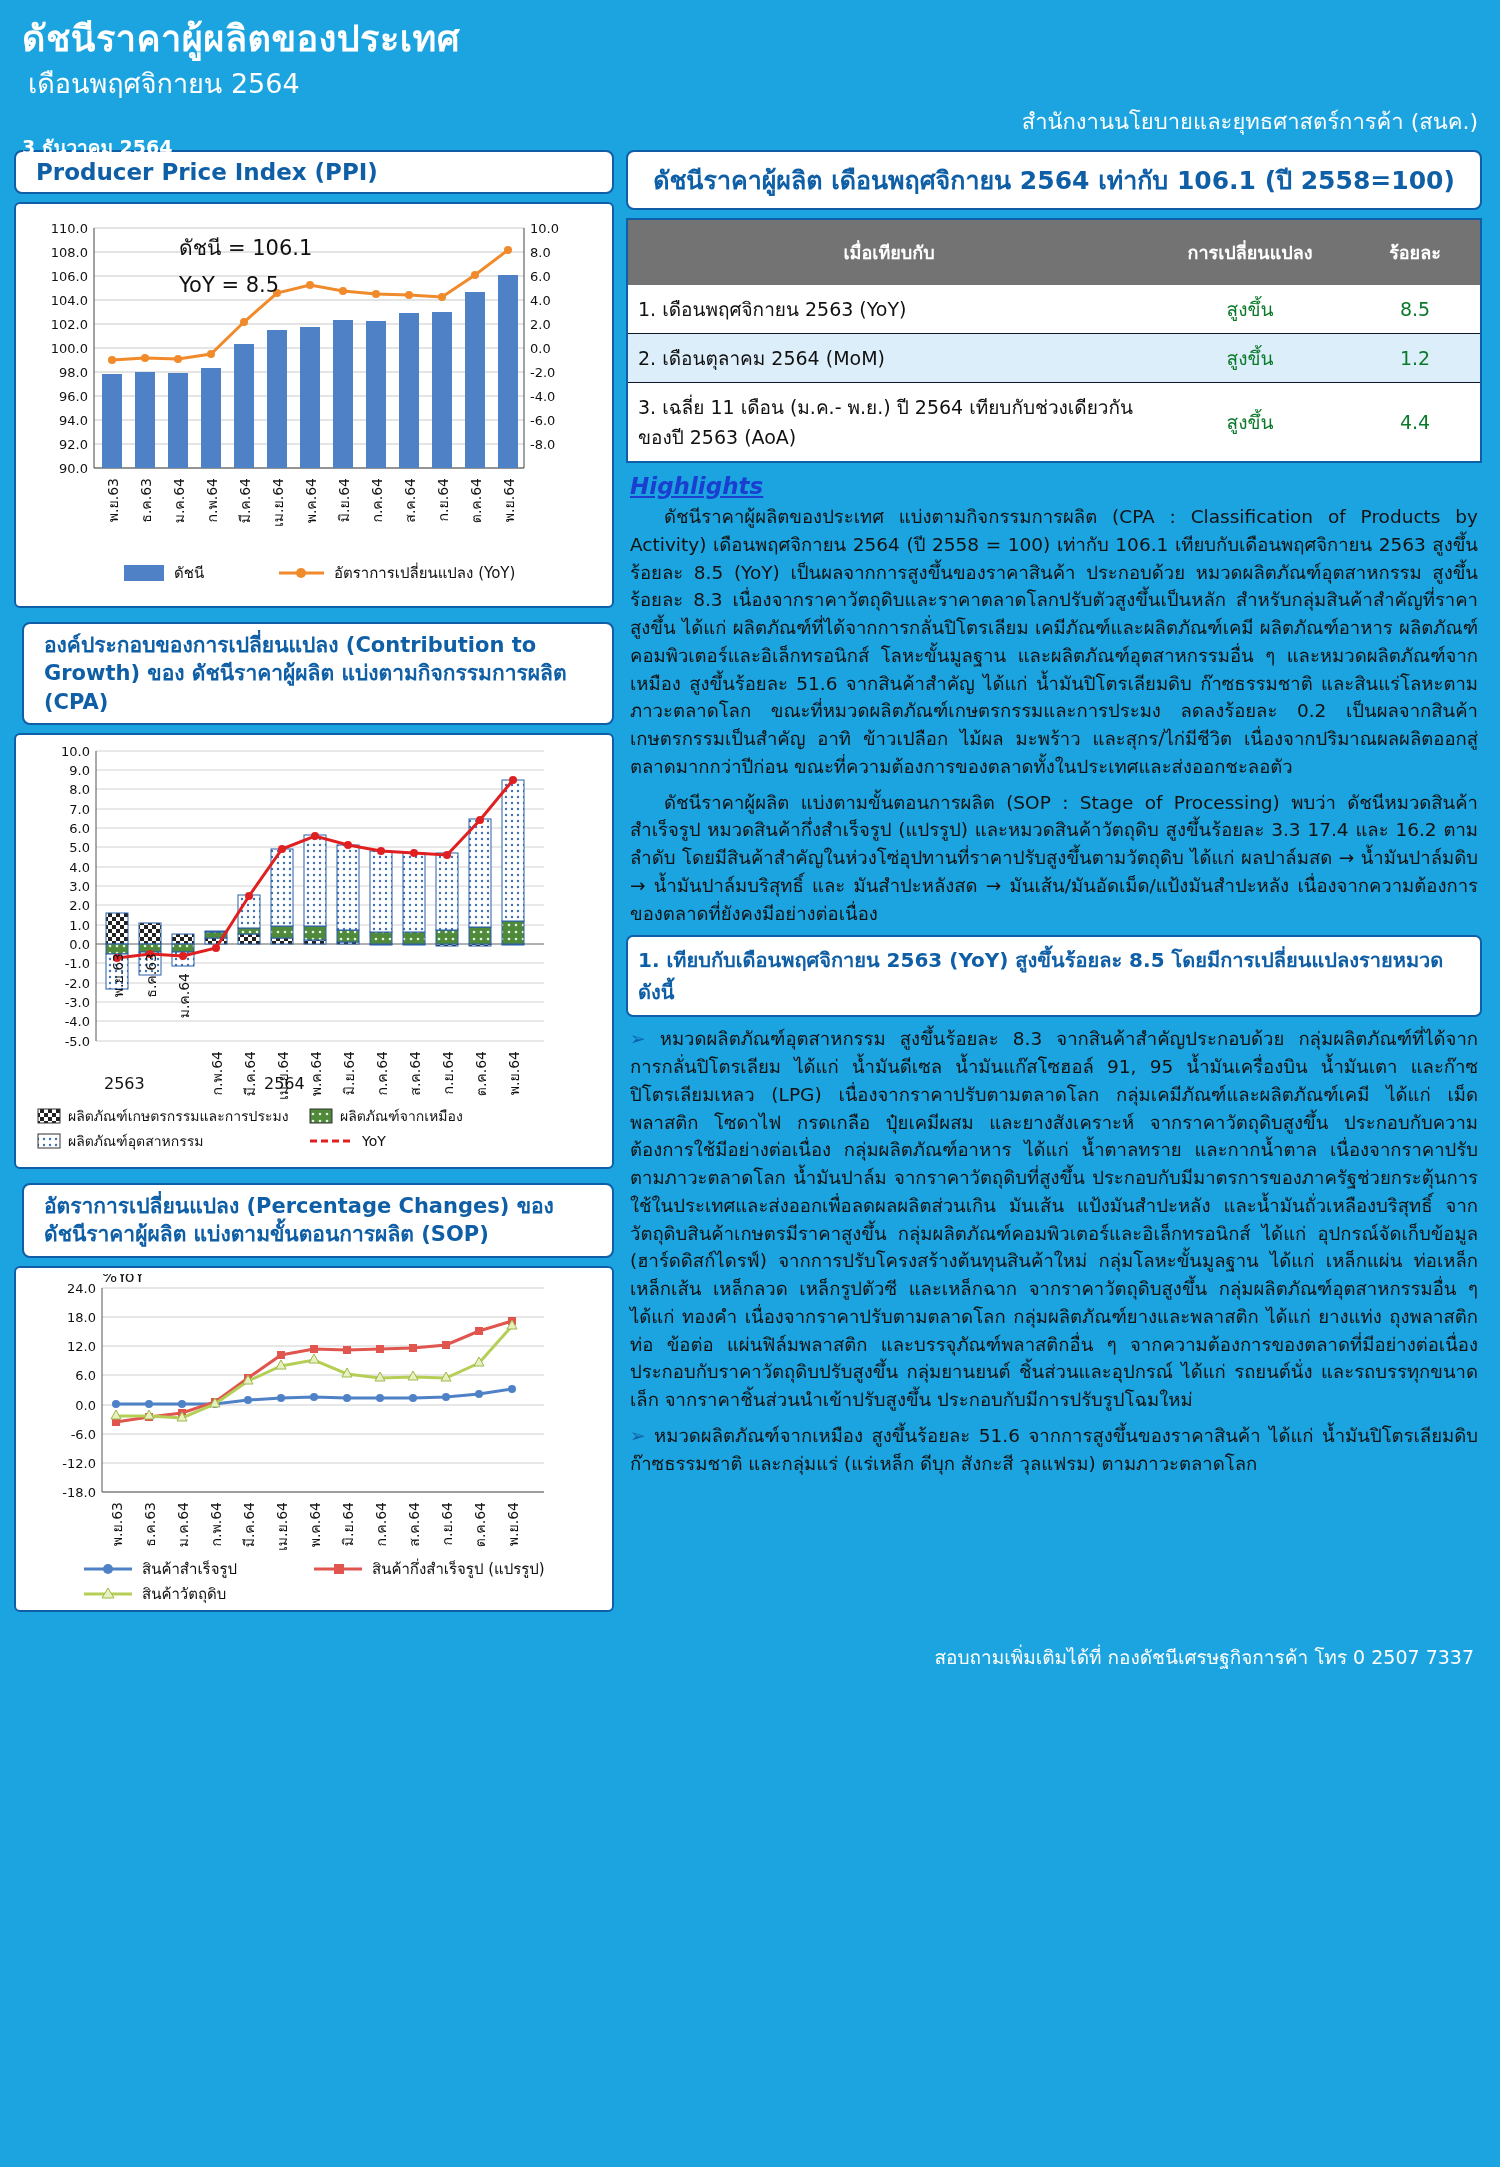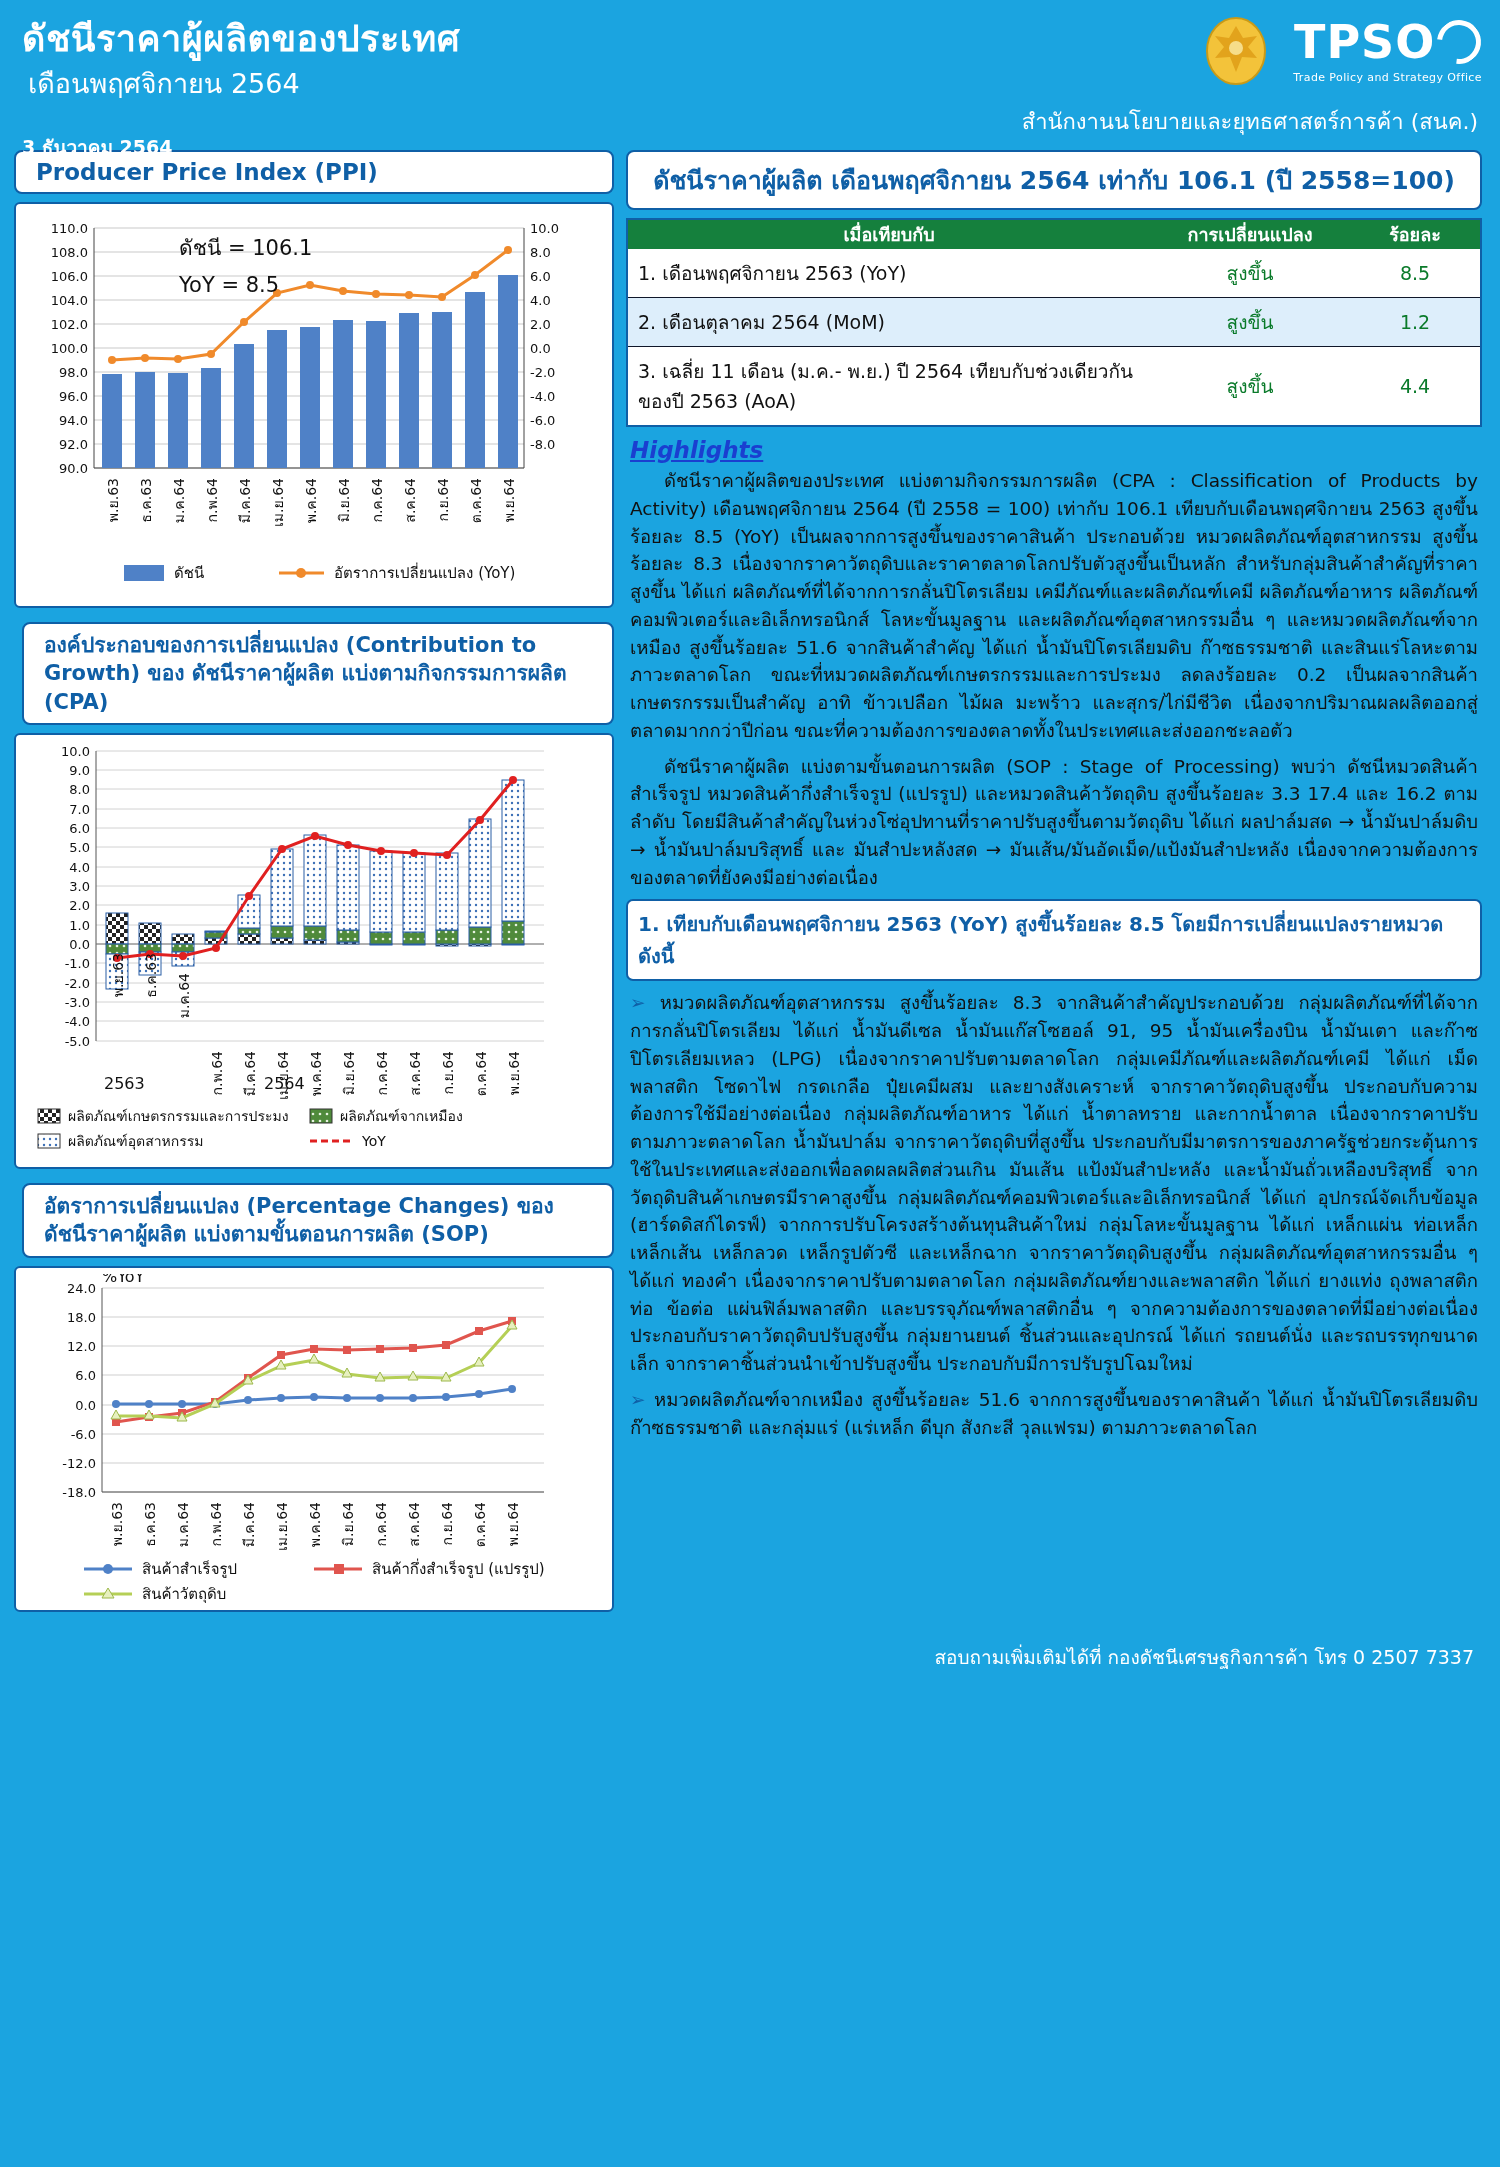--- a/index.html
+++ b/index.html
@@ -36,21 +36,21 @@
   }
   .panel-head.small{font-size:21px;line-height:1.35;margin-left:8px;}
   .panel-box{background:#fff;border:2px solid #0f5fa6;border-radius:6px;padding:6px 8px;margin-bottom:14px;}
 
   
   .right-head{
     background:#fff;border:2px solid #0f5fa6;border-radius:8px;
     color:#0f5fa6;font-size:25px;font-weight:bold;text-align:center;padding:8px 6px;margin-bottom:8px;
   }
   .sum-table{width:100%;border-collapse:collapse;background:#fff;border:2px solid #0f5fa6;font-size:19px;}
-  .sum-table thead th{background:#15803d;color:#fff;font-weight:bold;padding:0 6px;font-size:18px;}
+  .sum-table thead th{background:#737373;color:#fff;font-weight:bold;padding:18px 6px;font-size:18px;}
   .sum-table td{padding:9px 10px;border-bottom:1px solid #0f172a;}
   .sum-table tr.alt td{background:#ddeefb;}
   .sum-c2{color:#0a7a2a;text-align:center;width:180px;}
   .sum-c3{color:#0a7a2a;text-align:center;width:110px;}
 
   .highlights-title{color:#1a3fd0;font-size:23px;font-style:italic;font-weight:bold;text-decoration:underline;margin:10px 0 4px 4px;}
   .para{font-size:18.5px;line-height:1.5;text-align:justify;margin:0 4px 8px 4px;}
   .para .ind{display:inline-block;width:34px;}
 
   .subhead{
@@ -71,34 +71,20 @@
 </head>
 <body>
 
 <div class="page">
 
   <div class="header">
     <div class="hdr-title">ดัชนีราคาผู้ผลิตของประเทศ</div>
     <div class="hdr-sub">เดือนพฤศจิกายน 2564</div>
     <div class="hdr-date">3 ธันวาคม 2564</div>
 
-    <div class="hdr-right">
-      <svg class="garuda" viewBox="0 0 62 70">
-        <ellipse cx="31" cy="35" rx="29" ry="33" fill="#f3c33a" stroke="#c99a17" stroke-width="2"></ellipse>
-        <path d="M31 10 L38 22 L52 20 L43 31 L52 42 L37 41 L31 56 L25 41 L10 42 L19 31 L10 20 L24 22 Z" fill="#e2a31c"></path>
-        <circle cx="31" cy="32" r="7" fill="#f6dd8a"></circle>
-      </svg>
-      <div class="tpso">
-        <div class="tpso-main">
-            <span>TPSO</span>
-            <span class="tpso-swoosh"></span>
-          </div>
-        <div class="tpso-sub">Trade Policy and Strategy Office</div>
-      </div>
-    </div>
     <div class="hdr-office">สำนักงานนโยบายและยุทธศาสตร์การค้า  (สนค.)</div>
   </div>
 
   <div class="body-wrap">
 
     <div class="col-left">
 
       <div class="panel-head">Producer Price Index (PPI)</div>
 
       <div class="panel-box">

